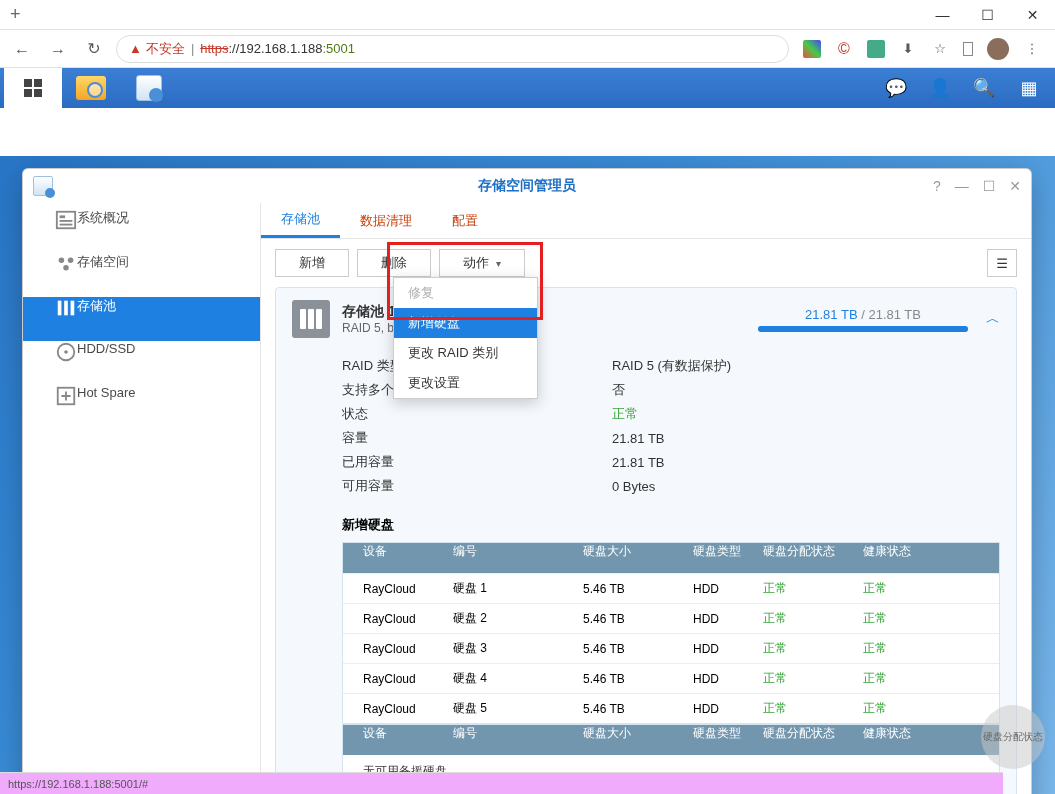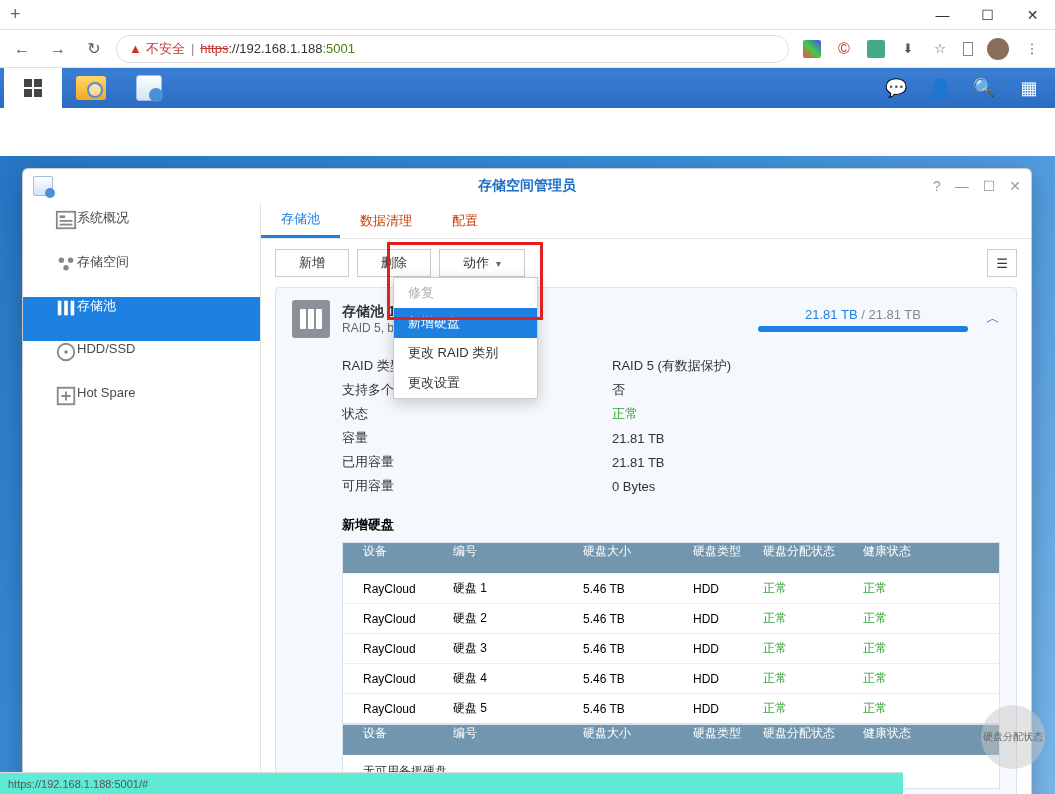--- a/index.html
+++ b/index.html
@@ -102,21 +102,21 @@
 .disk-table-row { display: flex; height: 30px; align-items: center; border-top: 1px solid #e8eef4; font-size: 12px; padding-left:0;}
 .col-device { width: 110px; padding-left: 20px; }
 .col-num { width: 130px; }
 .col-size { width: 110px; }
 .col-type { width: 70px; }
 .col-alloc { width: 100px; }
 .col-health { width: 100px; }
 .disk-table-row .ok { color: #3aa33a; }
 .disk-table-msg { padding: 8px 20px; font-size: 12px; color: #333; }
 
-.status-bar { position: absolute; bottom: 0; left: 0; height: 22px; background: #5eead4; border-top: 1px solid #ddd; font-size: 11px; color: #555; display: flex; align-items: center; padding: 0 8px; width: 903px;}
+.status-bar { position: absolute; bottom: 0; left: 0; height: 22px; background: #f0abfc; border-top: 1px solid #ddd; font-size: 11px; color: #555; display: flex; align-items: center; padding: 0 8px; width: 1003px;}
 
 .watermark { position: absolute; right: 10px; bottom: 25px; width: 64px; height: 64px; border-radius: 50%; background: rgba(200,200,200,0.5); display: flex; align-items: center; justify-content: center; font-size: 10px; color: #666; text-align: center; }
 </style>
 </head>
 <body>
 
 <div class="browser-titlebar">
   <div class="new-tab-btn">+</div>
   <div class="win-controls">
     <div class="win-btn">—</div>

